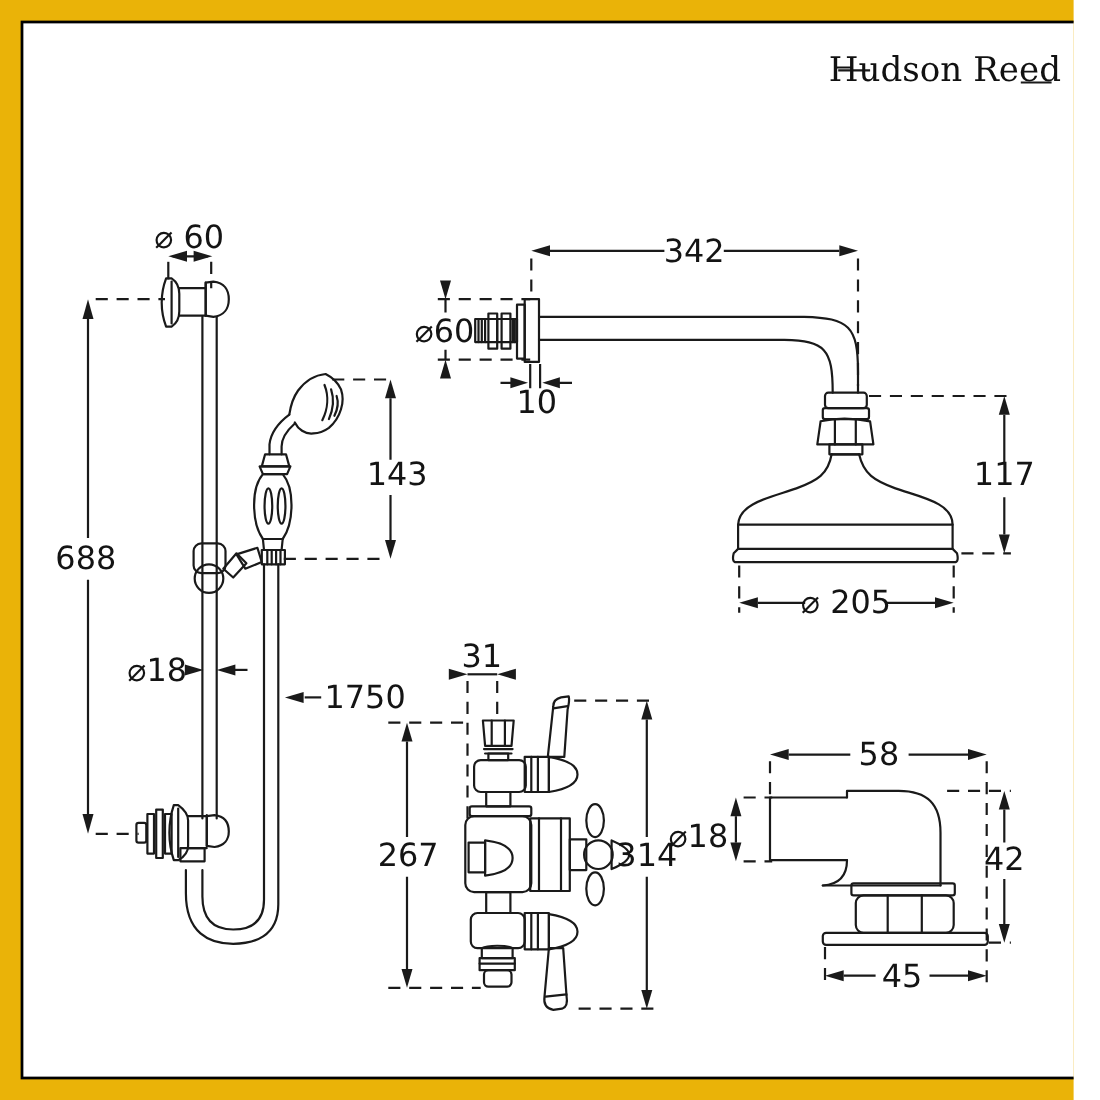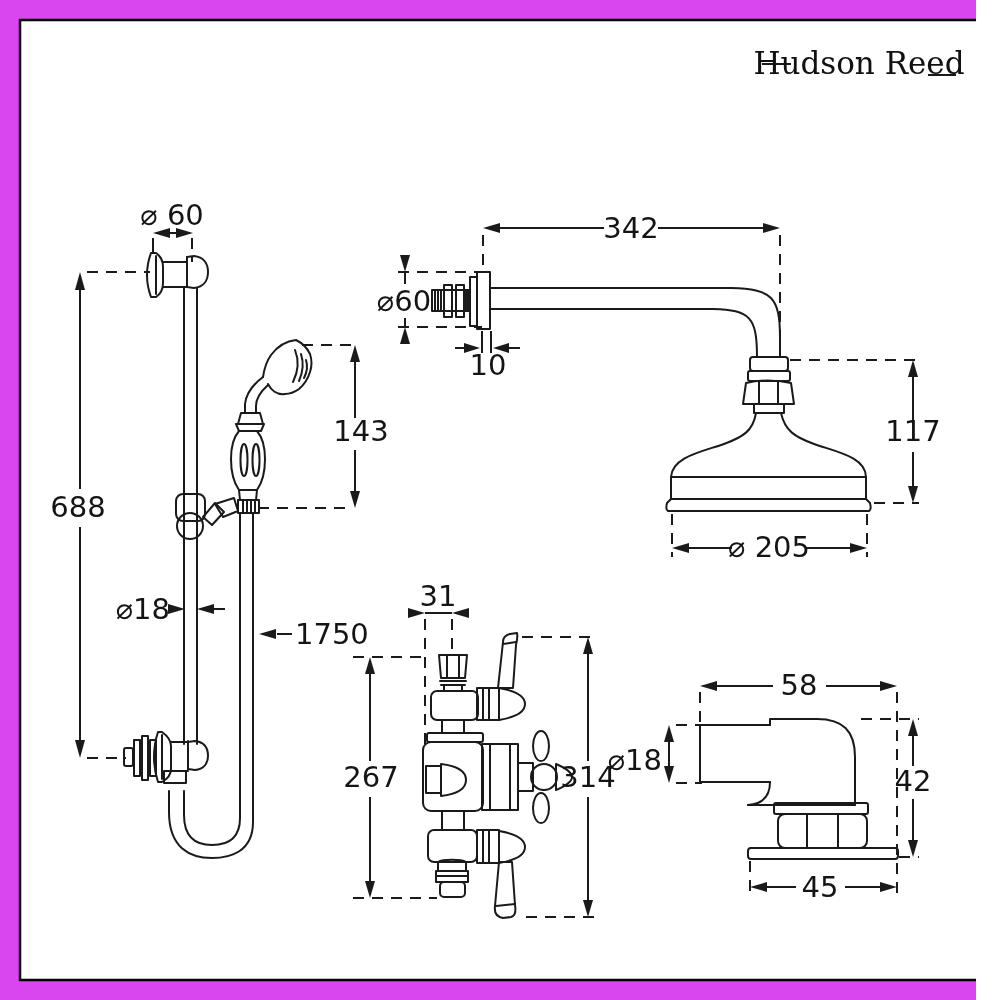--- a/index.html
+++ b/index.html
@@ -1,16 +1,16 @@
 <!DOCTYPE html>
 <html><head>
 <meta charset="utf-8">
 <style>
   html,body{margin:0;padding:0;background:#fff;}
-  .page{position:relative;width:976px;height:1000px;background:#d946ef;overflow:hidden;text-align:right;}
+  .page{position:relative;width:976px;height:1000px;background:#eab308;overflow:hidden;text-align:right;}
   svg{display:block;}
   .draw{fill:none;stroke:#1a1a1a;stroke-width:2;stroke-linecap:round;stroke-linejoin:round;}
   .diml{fill:none;stroke:#1a1a1a;stroke-width:2;stroke-linecap:butt;}
   .dash{fill:none;stroke:#1a1a1a;stroke-width:2;stroke-dasharray:11 8;stroke-linecap:butt;}
   .ah{fill:#1a1a1a;stroke:none;}
   .t{font-family:"DejaVu Sans","Liberation Sans",sans-serif;font-size:29px;fill:#141414;}
   .logo-t{font-family:"DejaVu Serif","Liberation Serif",serif;font-size:31px;fill:#111;}
 </style>
 </head>
 <body>

